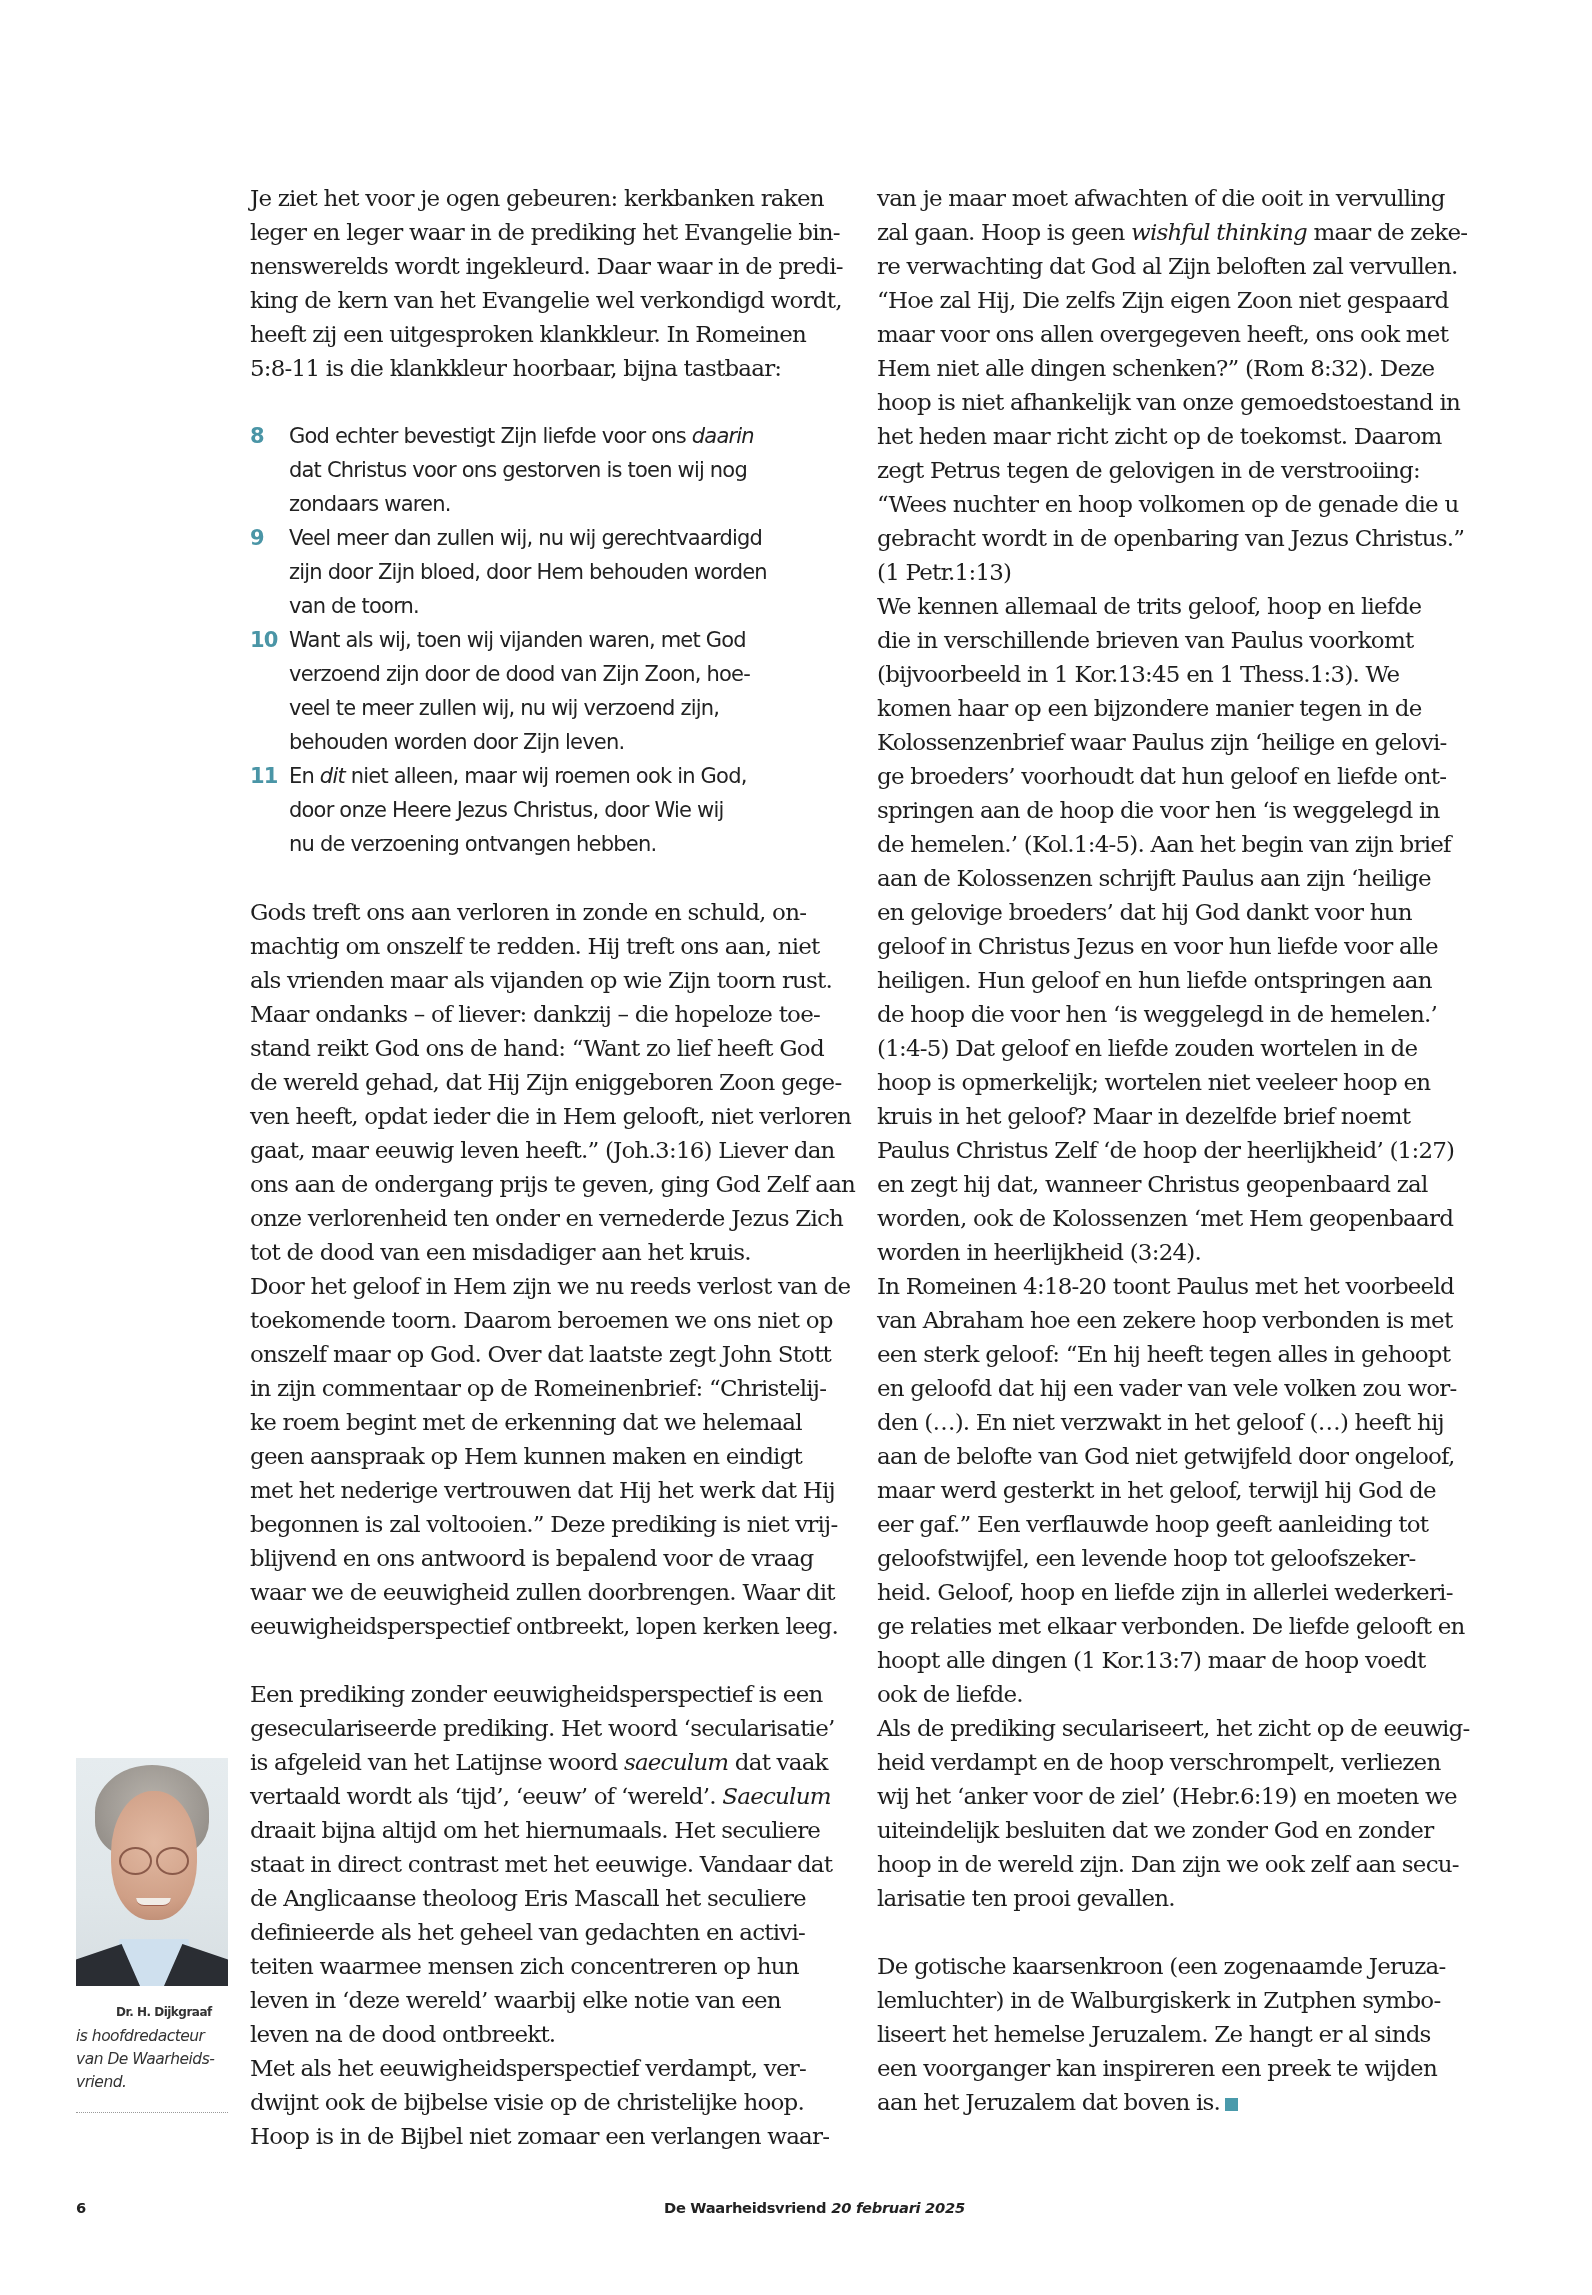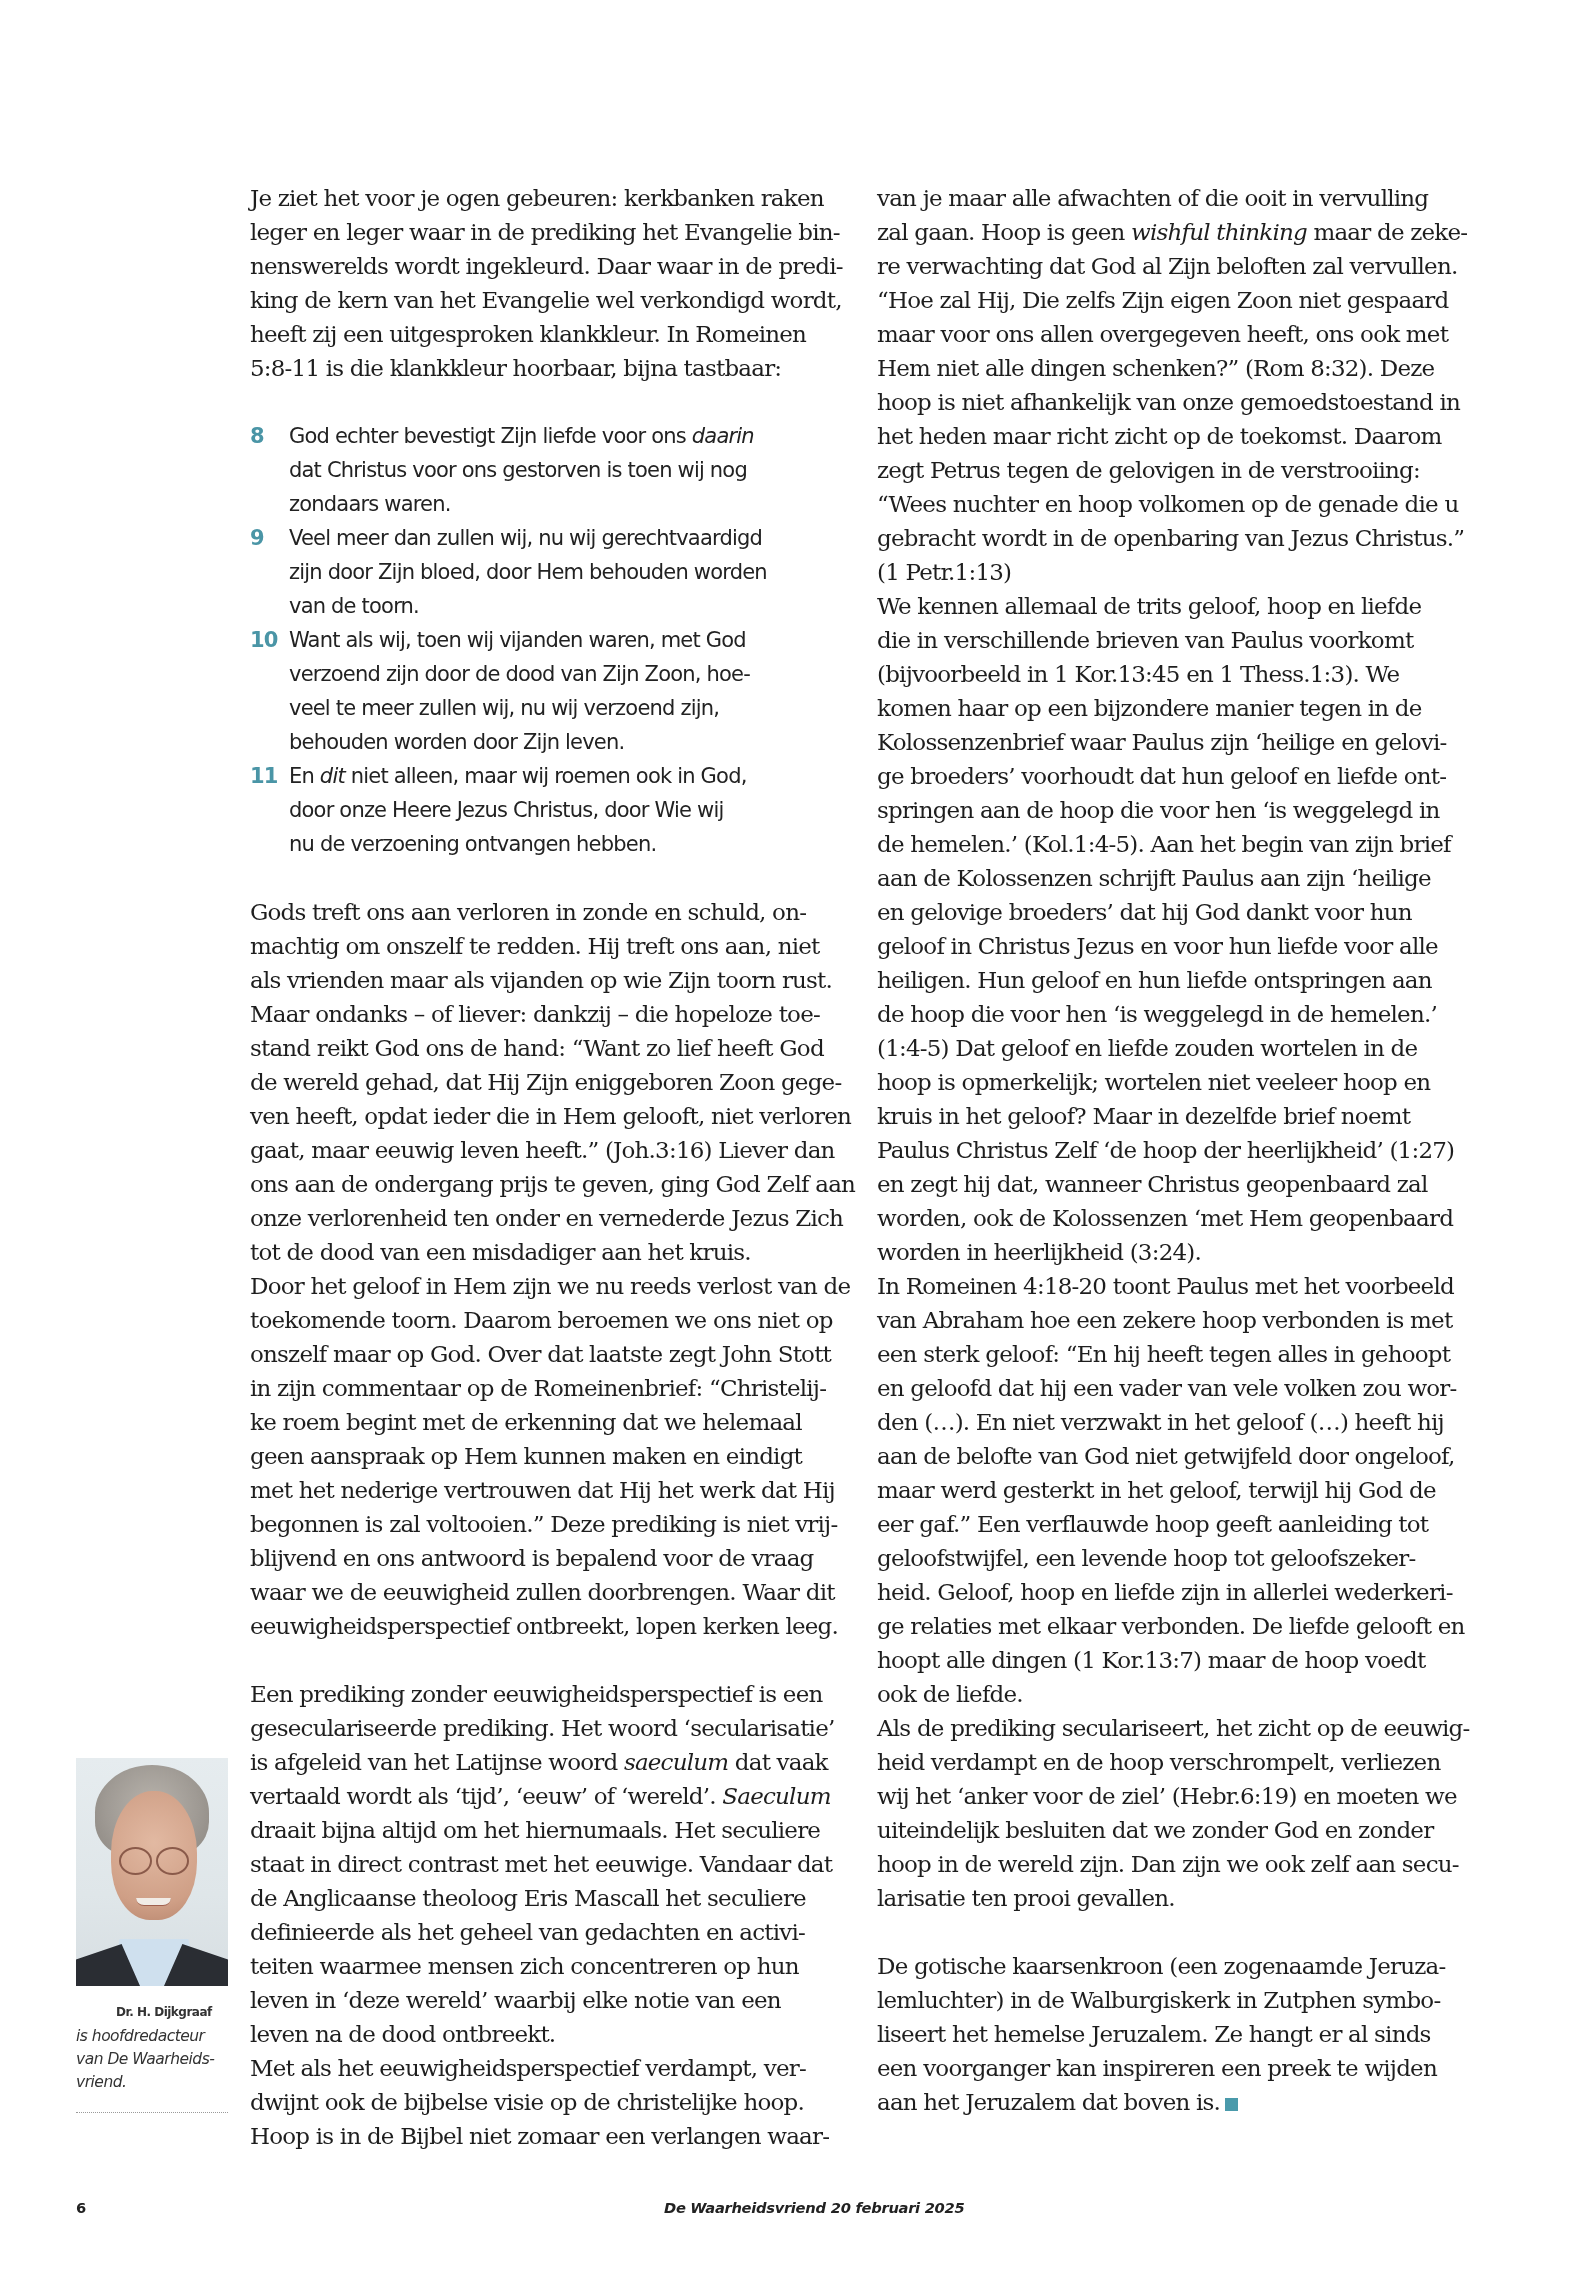--- a/index.html
+++ b/index.html
@@ -36,21 +36,21 @@
   .photo .mouth { position: absolute; left: 60px; top: 140px; width: 35px; height: 7px; border-radius: 0 0 17.3px 17.3px; background: #f1ece6; border-bottom: 1.7px solid #a0614e; }
   .photo .shirt { position: absolute; left: 35px; top: 181px; width: 86px; height: 52px; background: #cfe0ee; clip-path: polygon(10% 0, 90% 0, 100% 100%, 0 100%); }
   .photo .jacket { position: absolute; left: 0; top: 186px; width: 152px; height: 52px; background: #2a2d33; clip-path: polygon(0 30%, 30% 0, 45% 100%, 55% 100%, 70% 0, 100% 30%, 100% 100%, 0 100%); }
   .caption { position: absolute; left: 76px; top: 2000px; width: 152px; font-family: "DejaVu Sans", "Liberation Sans", sans-serif; font-size: 15.5px; color: #333; letter-spacing: -0.5px; }
   .caption .name { font-weight: bold; display: block; line-height: 25px; font-size: 12px; margin-left: 40px; }
   .caption .role { font-style: italic; display: block; line-height: 23px; }
   .caption-rule { position: absolute; left: 76px; top: 2112px; width: 152px; border-top: 1.7px dotted #9a9a9a; }
   .end-mark { display: inline-block; width: 13px; height: 13px; background: #4a9aab; margin-left: 5.2px; vertical-align: -0.9px; }
   .footer-page { position: absolute; left: 76px; top: 2199px; font-family: "DejaVu Sans", "Liberation Sans", sans-serif; font-size: 14.7px; font-weight: bold; color: #222; }
   .footer-title { position: absolute; left: 664px; top: 2199px; font-family: "DejaVu Sans", "Liberation Sans", sans-serif; font-size: 14.7px; color: #222; white-space: nowrap; letter-spacing: -0.3px; }
-  .footer-title .pub { font-weight: bold; font-style: italic; }
+  .footer-title .pub { font-weight: bold; }
   .footer-title .date { font-style: italic; margin-left: 5.2px; font-weight: bold; }
 </style>
 </head>
 <body>
 
 <div class="col col-left">
   <div id="left-intro">
       <span class="line">Je ziet het voor je ogen gebeuren: kerkbanken raken</span>
       <span class="line">leger en leger waar in de prediking het Evangelie bin-</span>
       <span class="line">nenswerelds wordt ingekleurd. Daar waar in de predi-</span>
@@ -113,21 +113,21 @@
       <span class="line"><span>leven in ‘deze wereld’ waarbij elke notie van een</span></span>
       <span class="line"><span>leven na de dood ontbreekt.</span></span>
       <span class="line"><span>Met als het eeuwigheidsperspectief verdampt, ver-</span></span>
       <span class="line"><span>dwijnt ook de bijbelse visie op de christelijke hoop.</span></span>
       <span class="line"><span>Hoop is in de Bijbel niet zomaar een verlangen waar-</span></span>
     </div>
 </div>
 
 <div class="col col-right">
   <div id="right-para1">
-      <span class="line"><span>van je maar alle afwachten of die ooit in vervulling</span></span>
+      <span class="line"><span>van je maar moet afwachten of die ooit in vervulling</span></span>
       <span class="line"><span>zal gaan. Hoop is geen </span><em>wishful thinking</em><span> maar de zeke-</span></span>
       <span class="line"><span>re verwachting dat God al Zijn beloften zal vervullen.</span></span>
       <span class="line"><span>“Hoe zal Hij, Die zelfs Zijn eigen Zoon niet gespaard</span></span>
       <span class="line"><span>maar voor ons allen overgegeven heeft, ons ook met</span></span>
       <span class="line"><span>Hem niet alle dingen schenken?” (Rom 8:32). Deze</span></span>
       <span class="line"><span>hoop is niet afhankelijk van onze gemoedstoestand in</span></span>
       <span class="line"><span>het heden maar richt zicht op de toekomst. Daarom</span></span>
       <span class="line"><span>zegt Petrus tegen de gelovigen in de verstrooiing:</span></span>
       <span class="line"><span>“Wees nuchter en hoop volkomen op de genade die u</span></span>
       <span class="line"><span>gebracht wordt in de openbaring van Jezus Christus.”</span></span>

